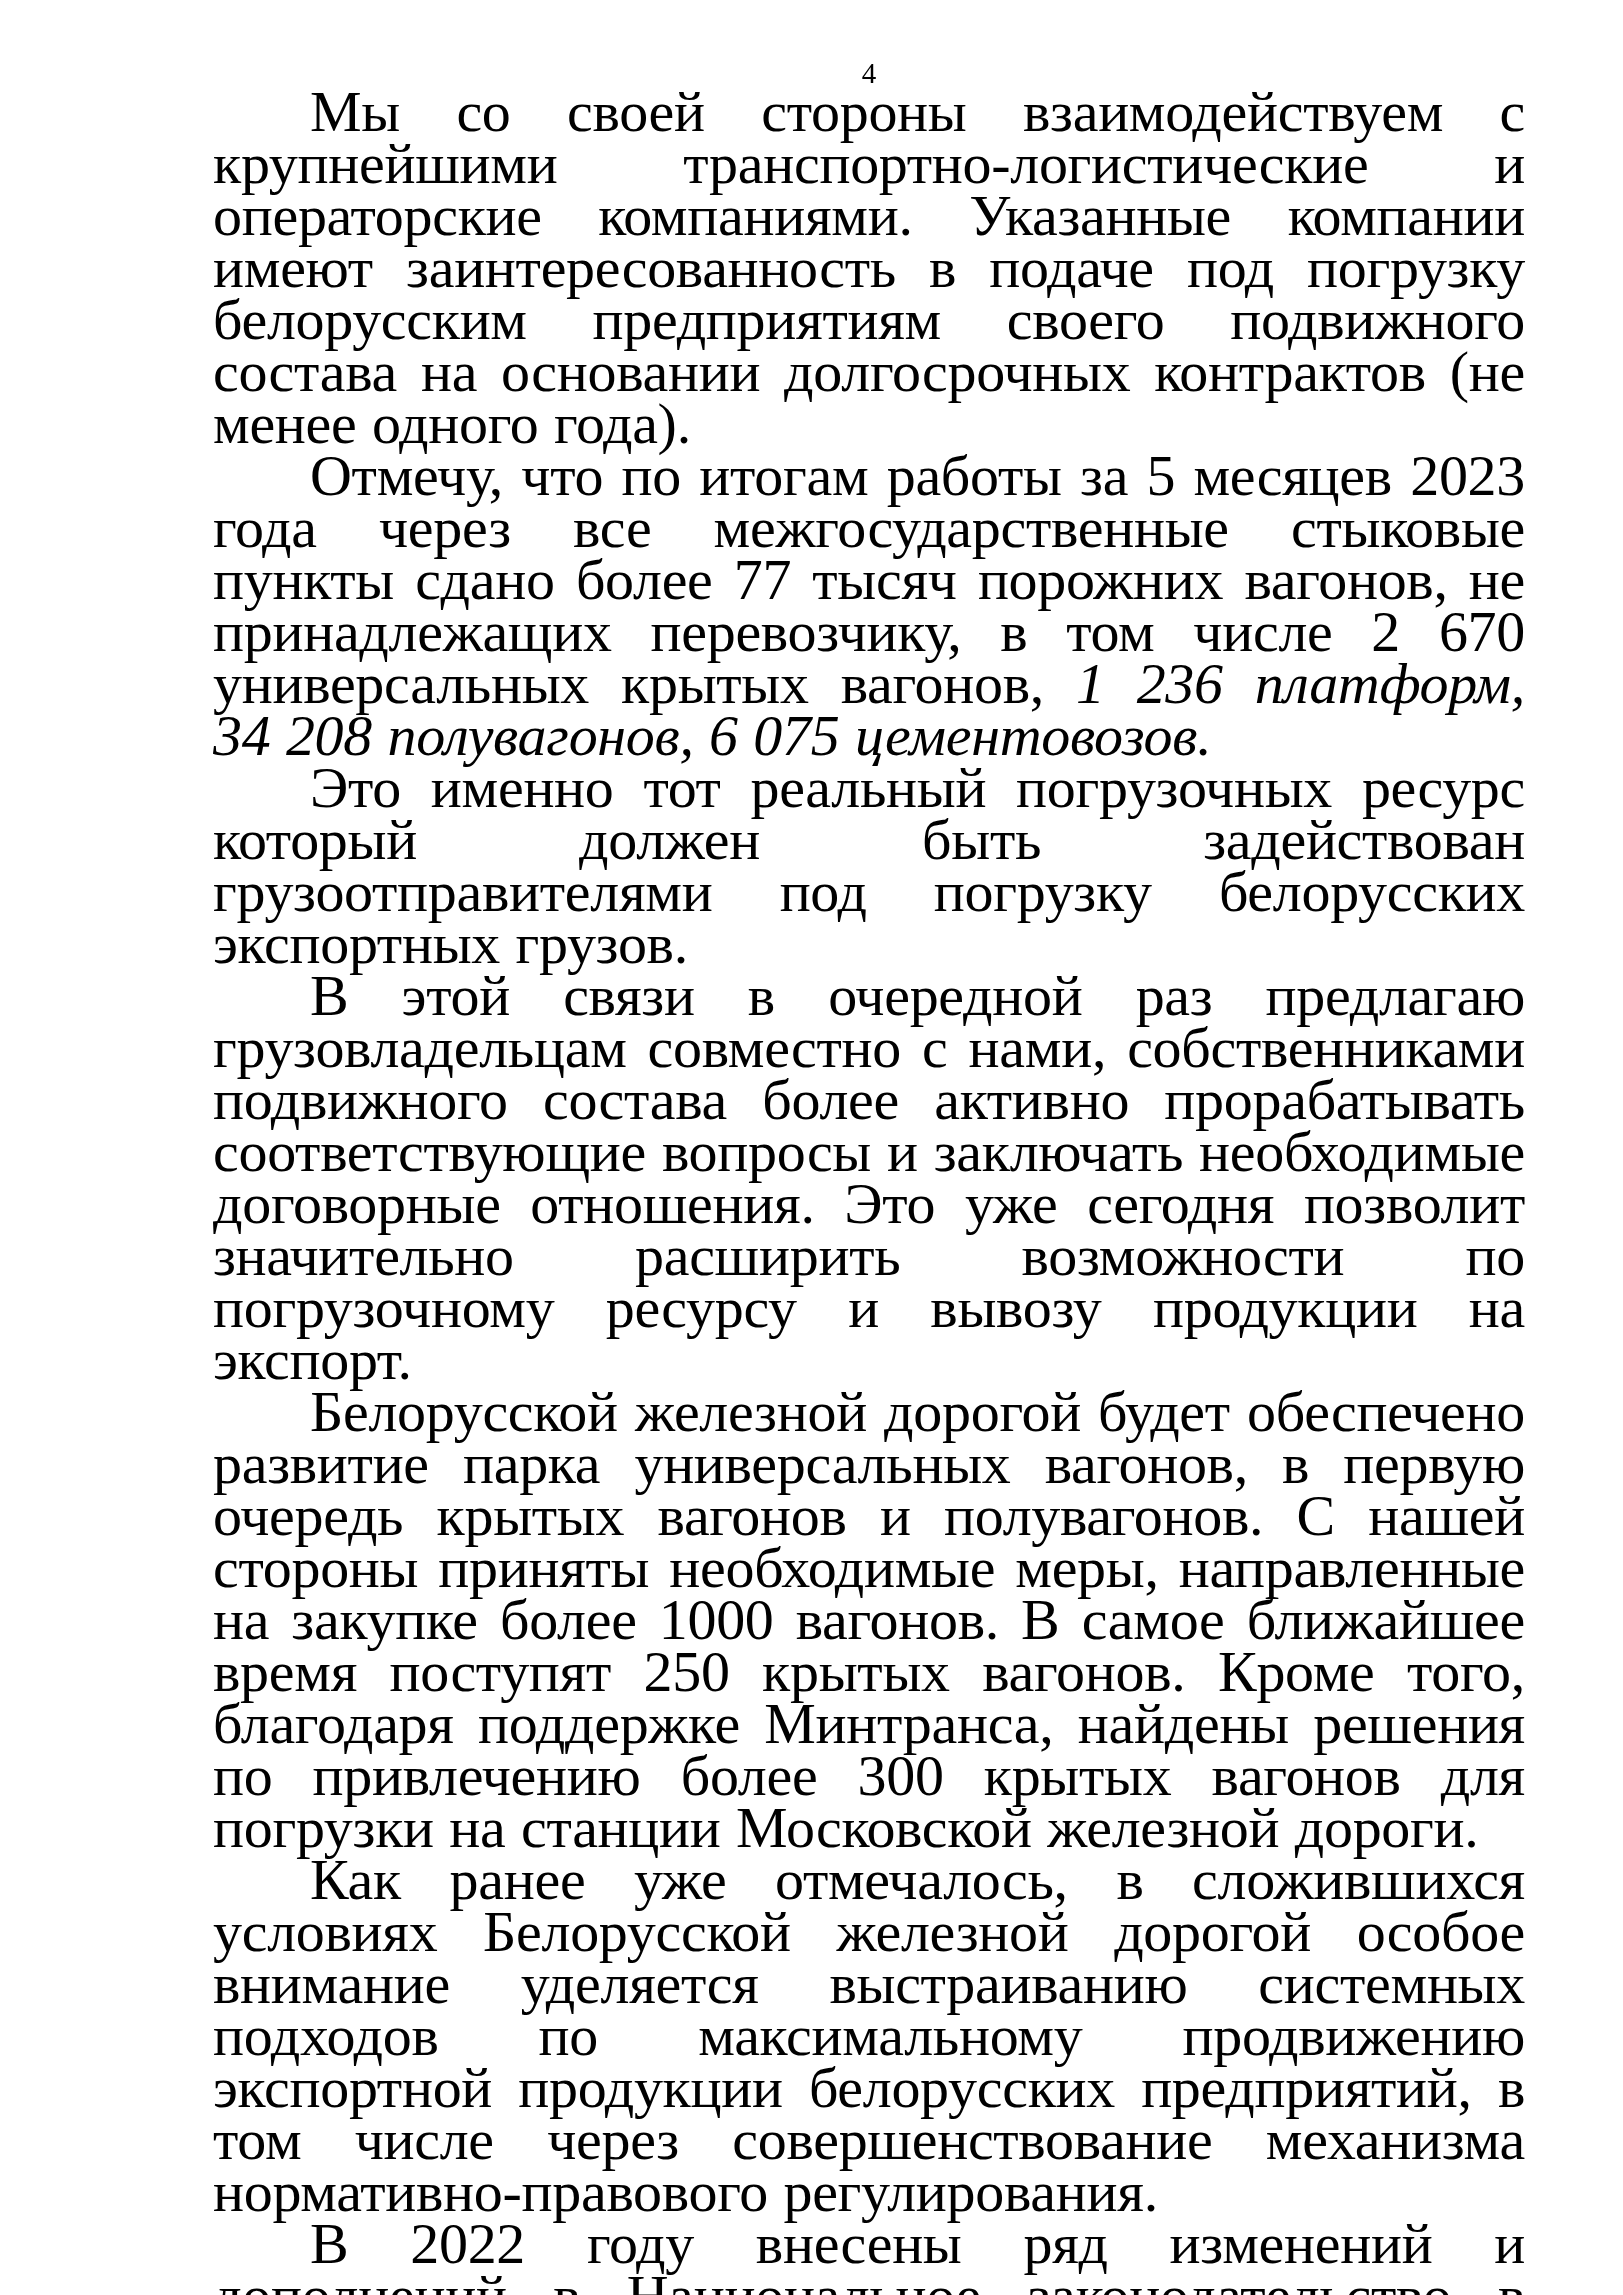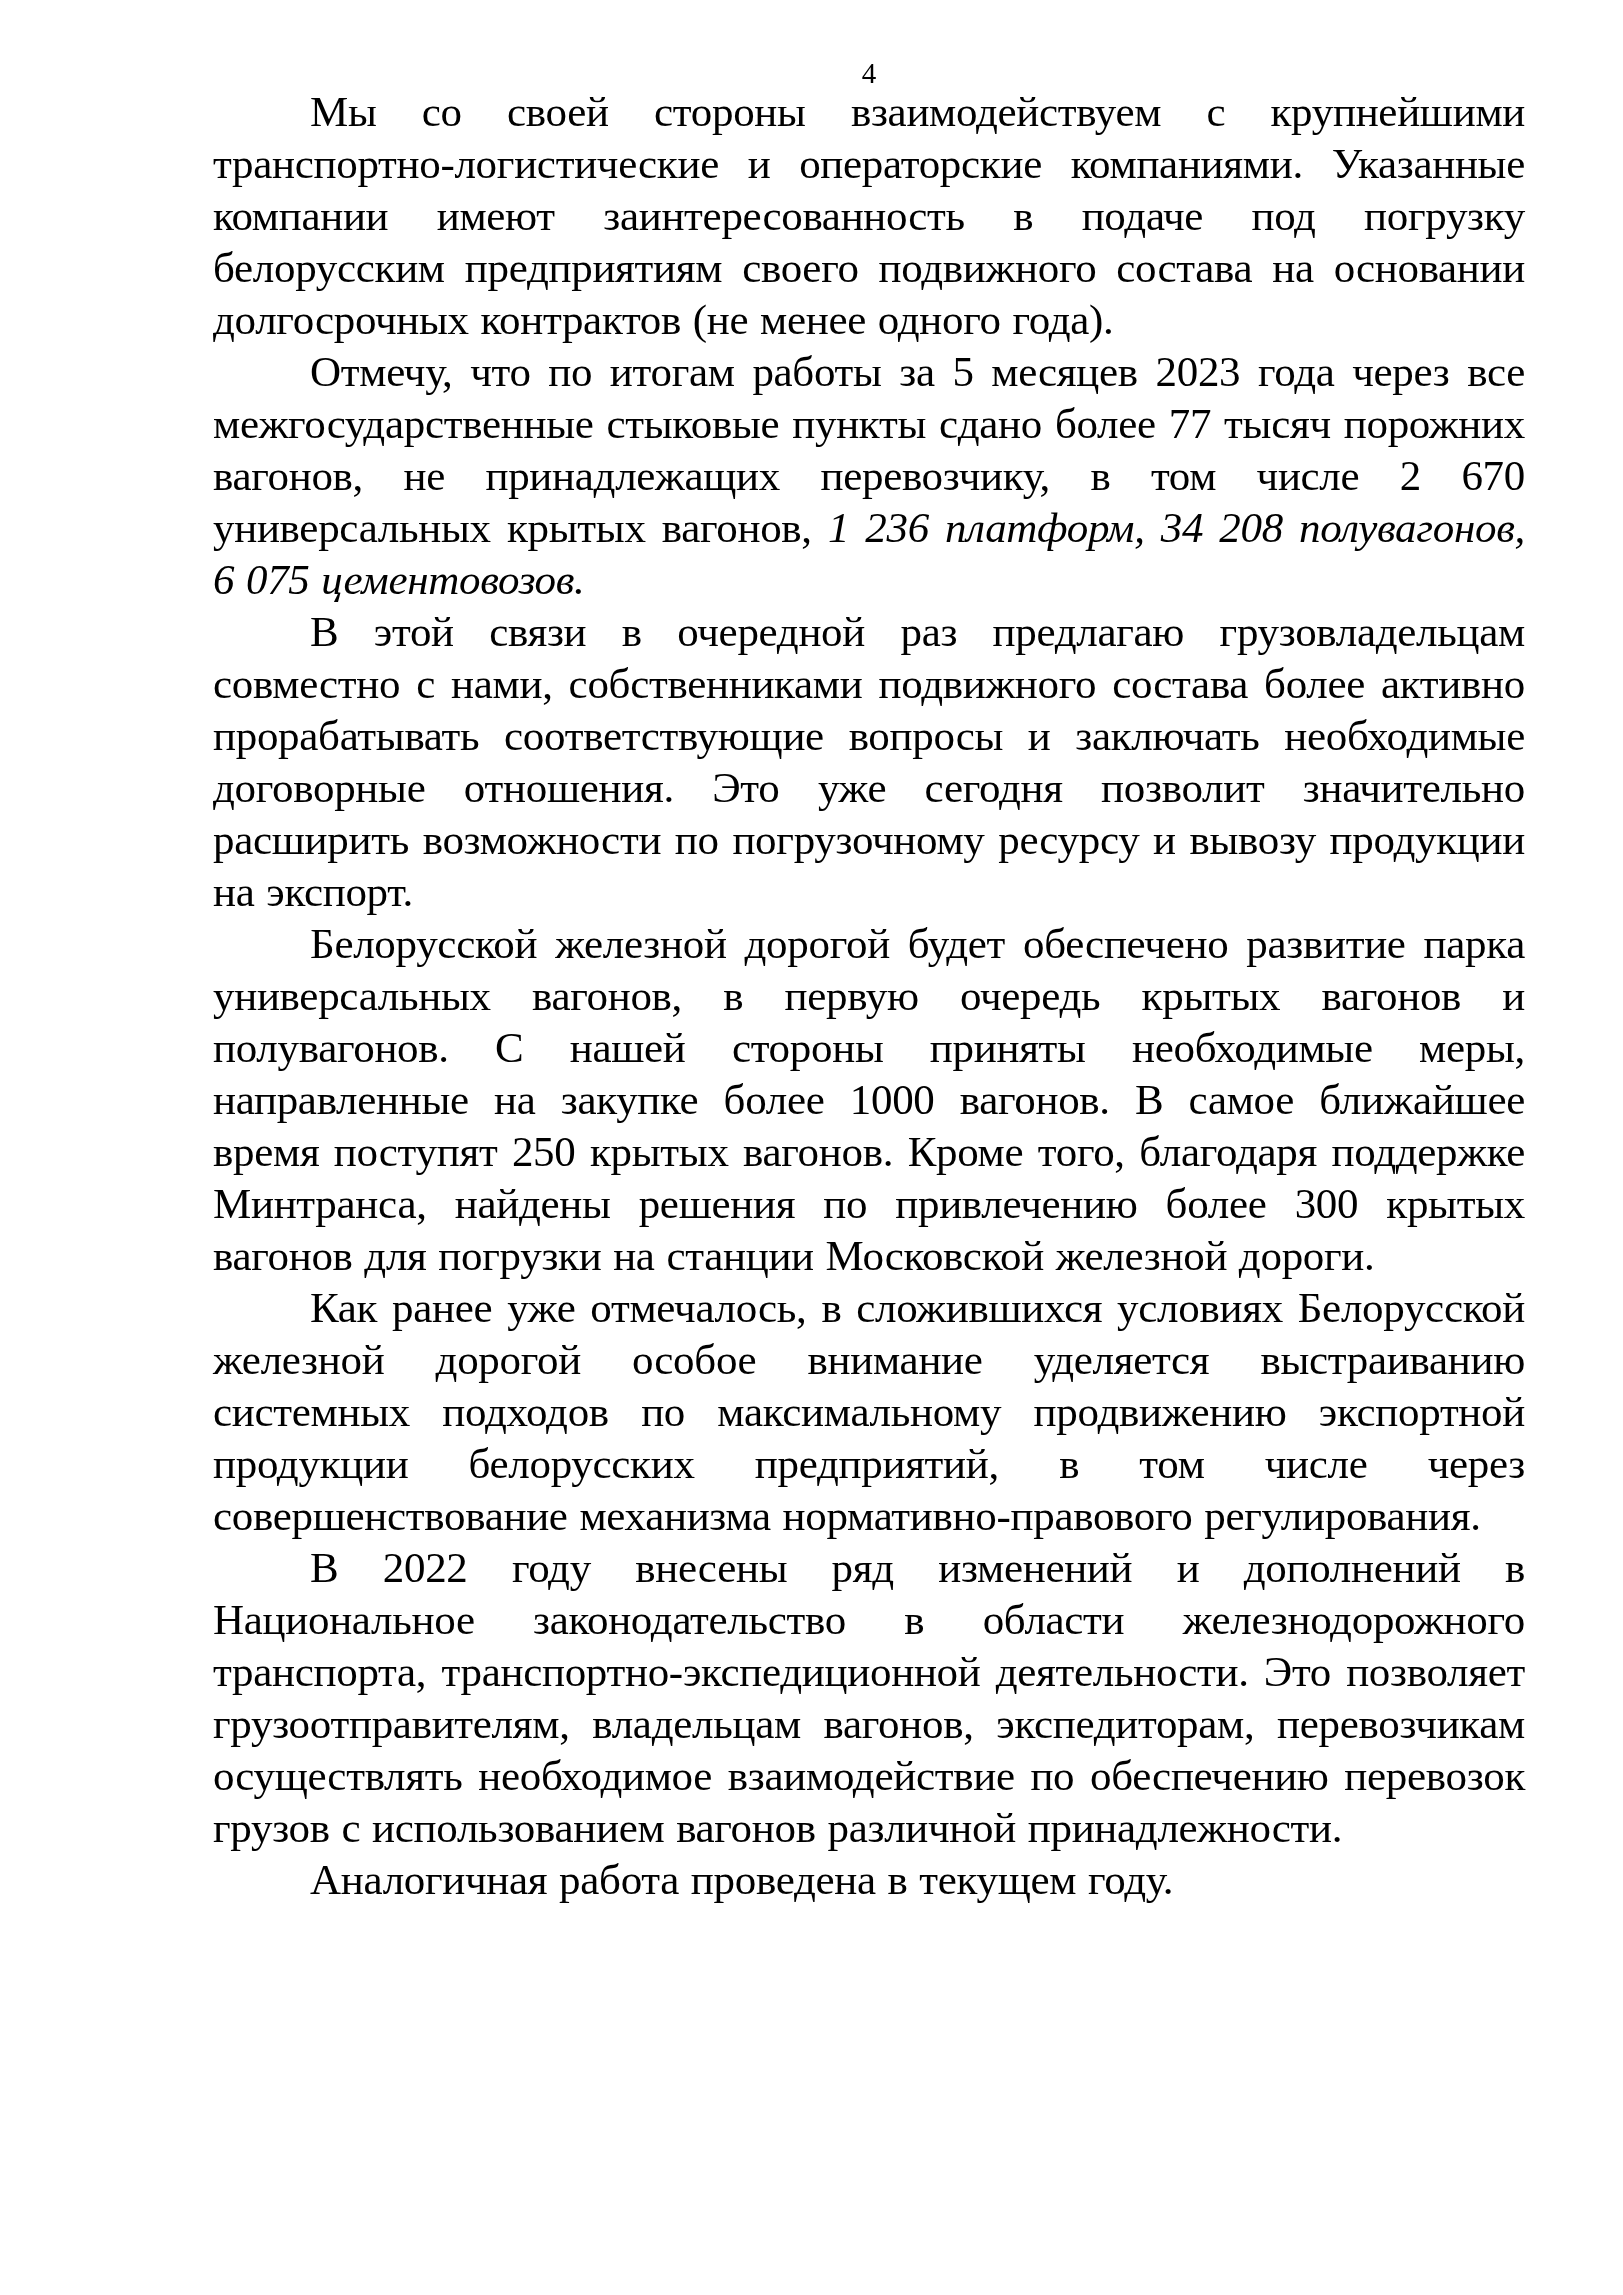--- a/index.html
+++ b/index.html
@@ -28,40 +28,41 @@
   }
   .content {
     position: absolute;
     left: 213px;
     top: 86px;
     width: 1312px;
   }
   p.para {
     margin: 0;
     padding: 0;
-    font-size: 43px;
+    font-size: 58px;
     line-height: 52px;
     text-align: justify;
     text-indent: 97px;
     letter-spacing: -0.3px;
     word-spacing: 1.3px;
     color: #000000;
   }
   p.para span.italic {
     font-style: italic;
   }
 </style>
 </head>
 <body>
 
 <div class="page">
   <div class="page-number">4</div>
   <div class="content">
       <p class="para"><span class="">Мы со своей стороны взаимодействуем с крупнейшими транспортно-логистические и операторские компаниями. Указанные компании имеют заинтересованность в подаче под погрузку белорусским предприятиям своего подвижного состава на основании долгосрочных контрактов (не менее одного года).</span></p>
       <p class="para"><span class="">Отмечу, что по итогам работы за 5 месяцев 2023 года через все межгосударственные стыковые пункты сдано более 77 тысяч порожних вагонов, не принадлежащих перевозчику, в том числе 2&nbsp;670 универсальных крытых вагонов, </span><span class="italic">1&nbsp;236 платформ, 34&nbsp;208 полувагонов, 6&nbsp;075 цементовозов.</span></p>
+      <p class="para"><span class="">Это именно тот реальный погрузочных ресурс который должен быть задействован грузоотправителями под погрузку белорусских экспортных грузов.</span></p>
       <p class="para"><span class="">В этой связи в очередной раз предлагаю грузовладельцам совместно с нами, собственниками подвижного состава более активно прорабатывать соответствующие вопросы и заключать необходимые договорные отношения. Это уже сегодня позволит значительно расширить возможности по погрузочному ресурсу и вывозу продукции на экспорт.</span></p>
       <p class="para"><span class="">Белорусской железной дорогой будет обеспечено развитие парка универсальных вагонов, в первую очередь крытых вагонов и полувагонов. С нашей стороны приняты необходимые меры, направленные на закупке более 1000 вагонов. В самое ближайшее время поступят 250 крытых вагонов. Кроме того, благодаря поддержке Минтранса, найдены решения по привлечению более 300 крытых вагонов для погрузки на станции Московской железной дороги.</span></p>
       <p class="para"><span class="">Как ранее уже отмечалось, в сложившихся условиях Белорусской железной дорогой особое внимание уделяется выстраиванию системных подходов по максимальному продвижению экспортной продукции белорусских предприятий, в том числе через совершенствование механизма нормативно-правового регулирования.</span></p>
       <p class="para"><span class="">В 2022 году внесены ряд изменений и дополнений в Национальное законодательство в области железнодорожного транспорта, транспортно-экспедиционной деятельности. Это позволяет грузоотправителям, владельцам вагонов, экспедиторам, перевозчикам осуществлять необходимое взаимодействие по обеспечению перевозок грузов с использованием вагонов различной принадлежности.</span></p>
       <p class="para"><span class="">Аналогичная работа проведена в текущем году.</span></p>
     </div>
 </div>
 
 
 </body></html>

